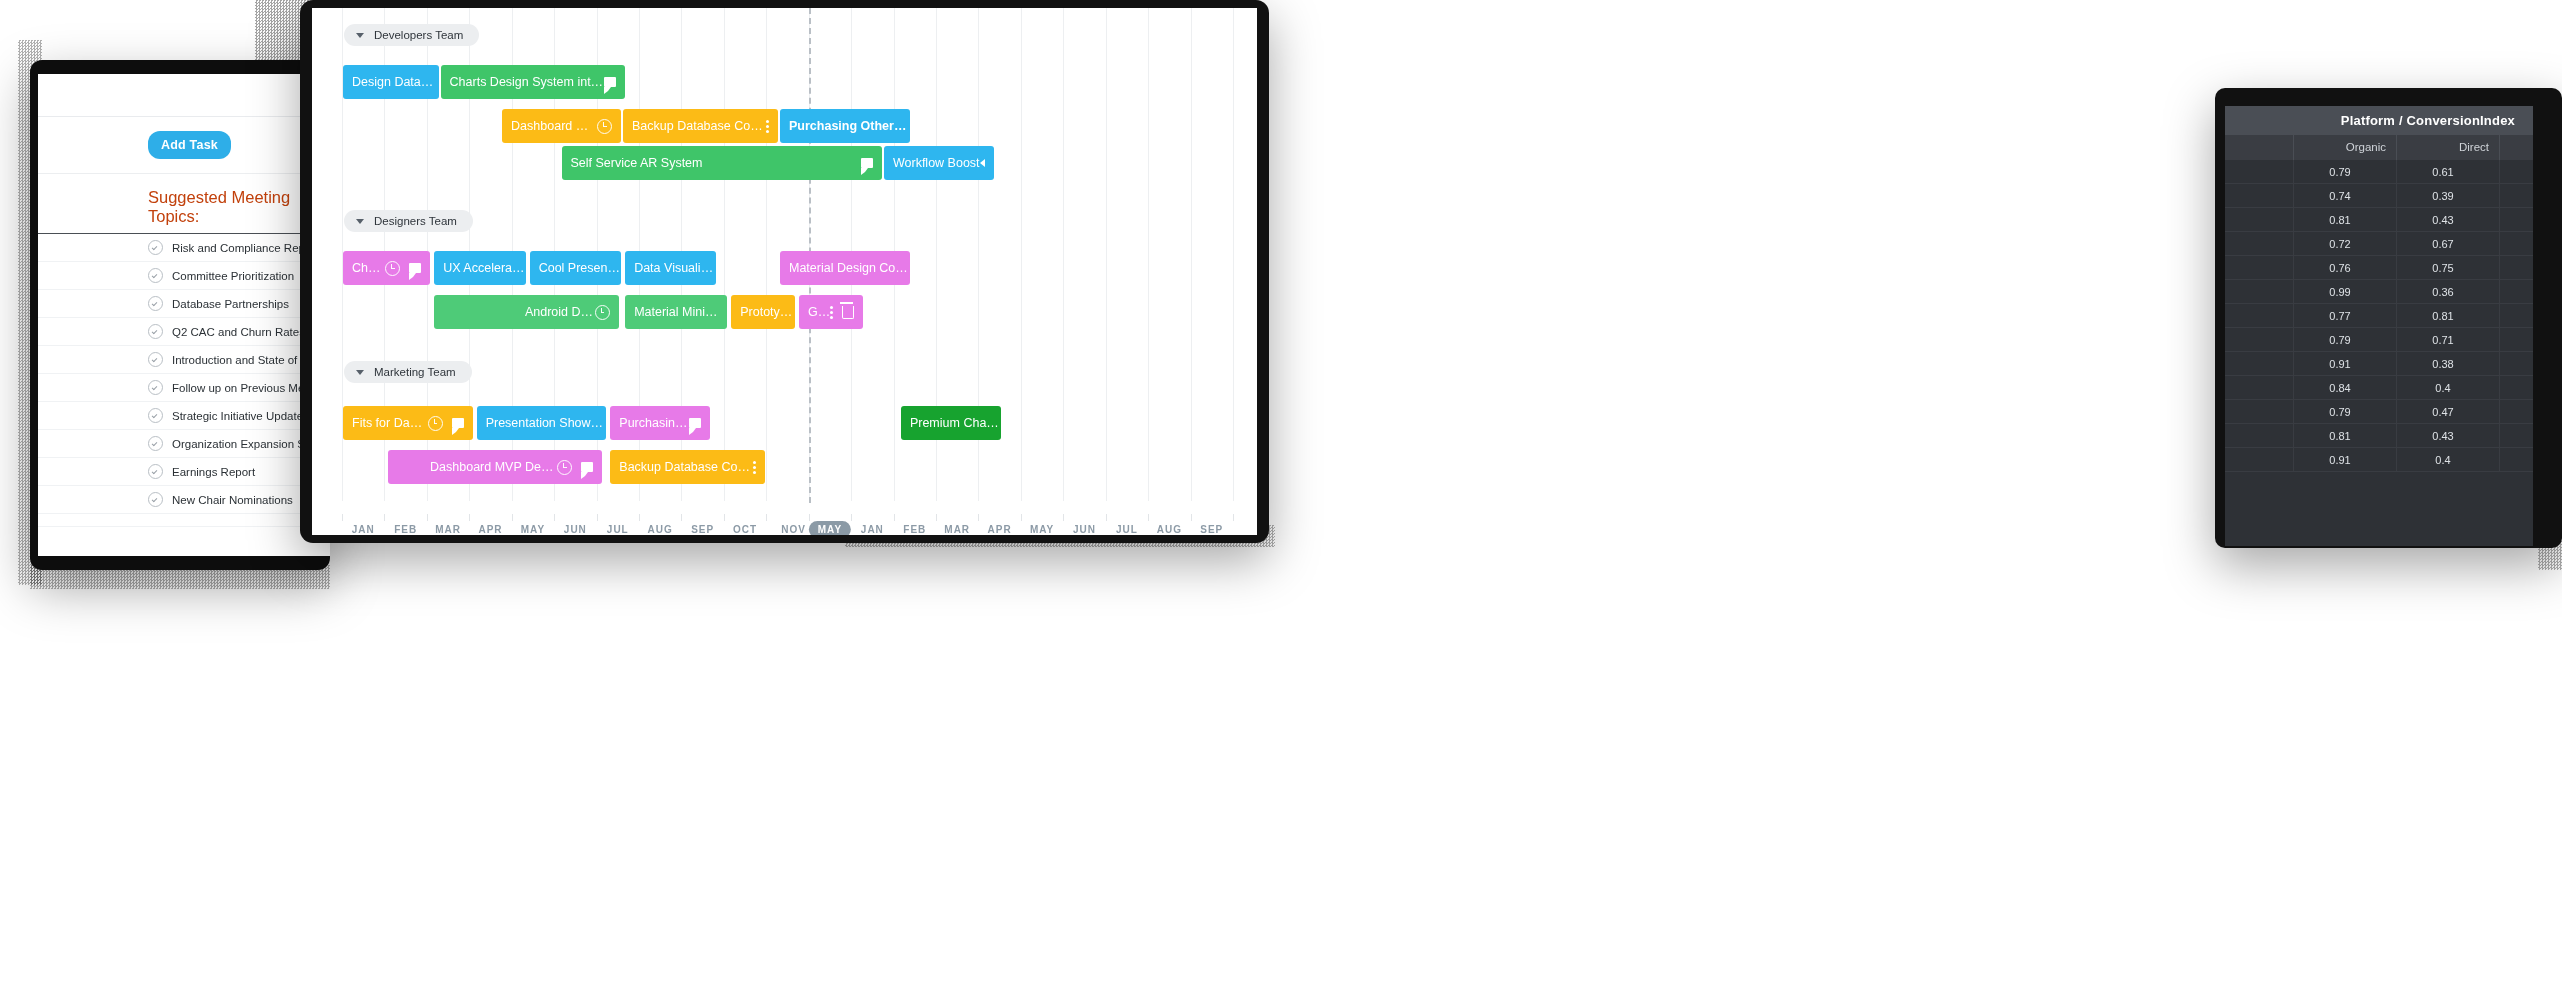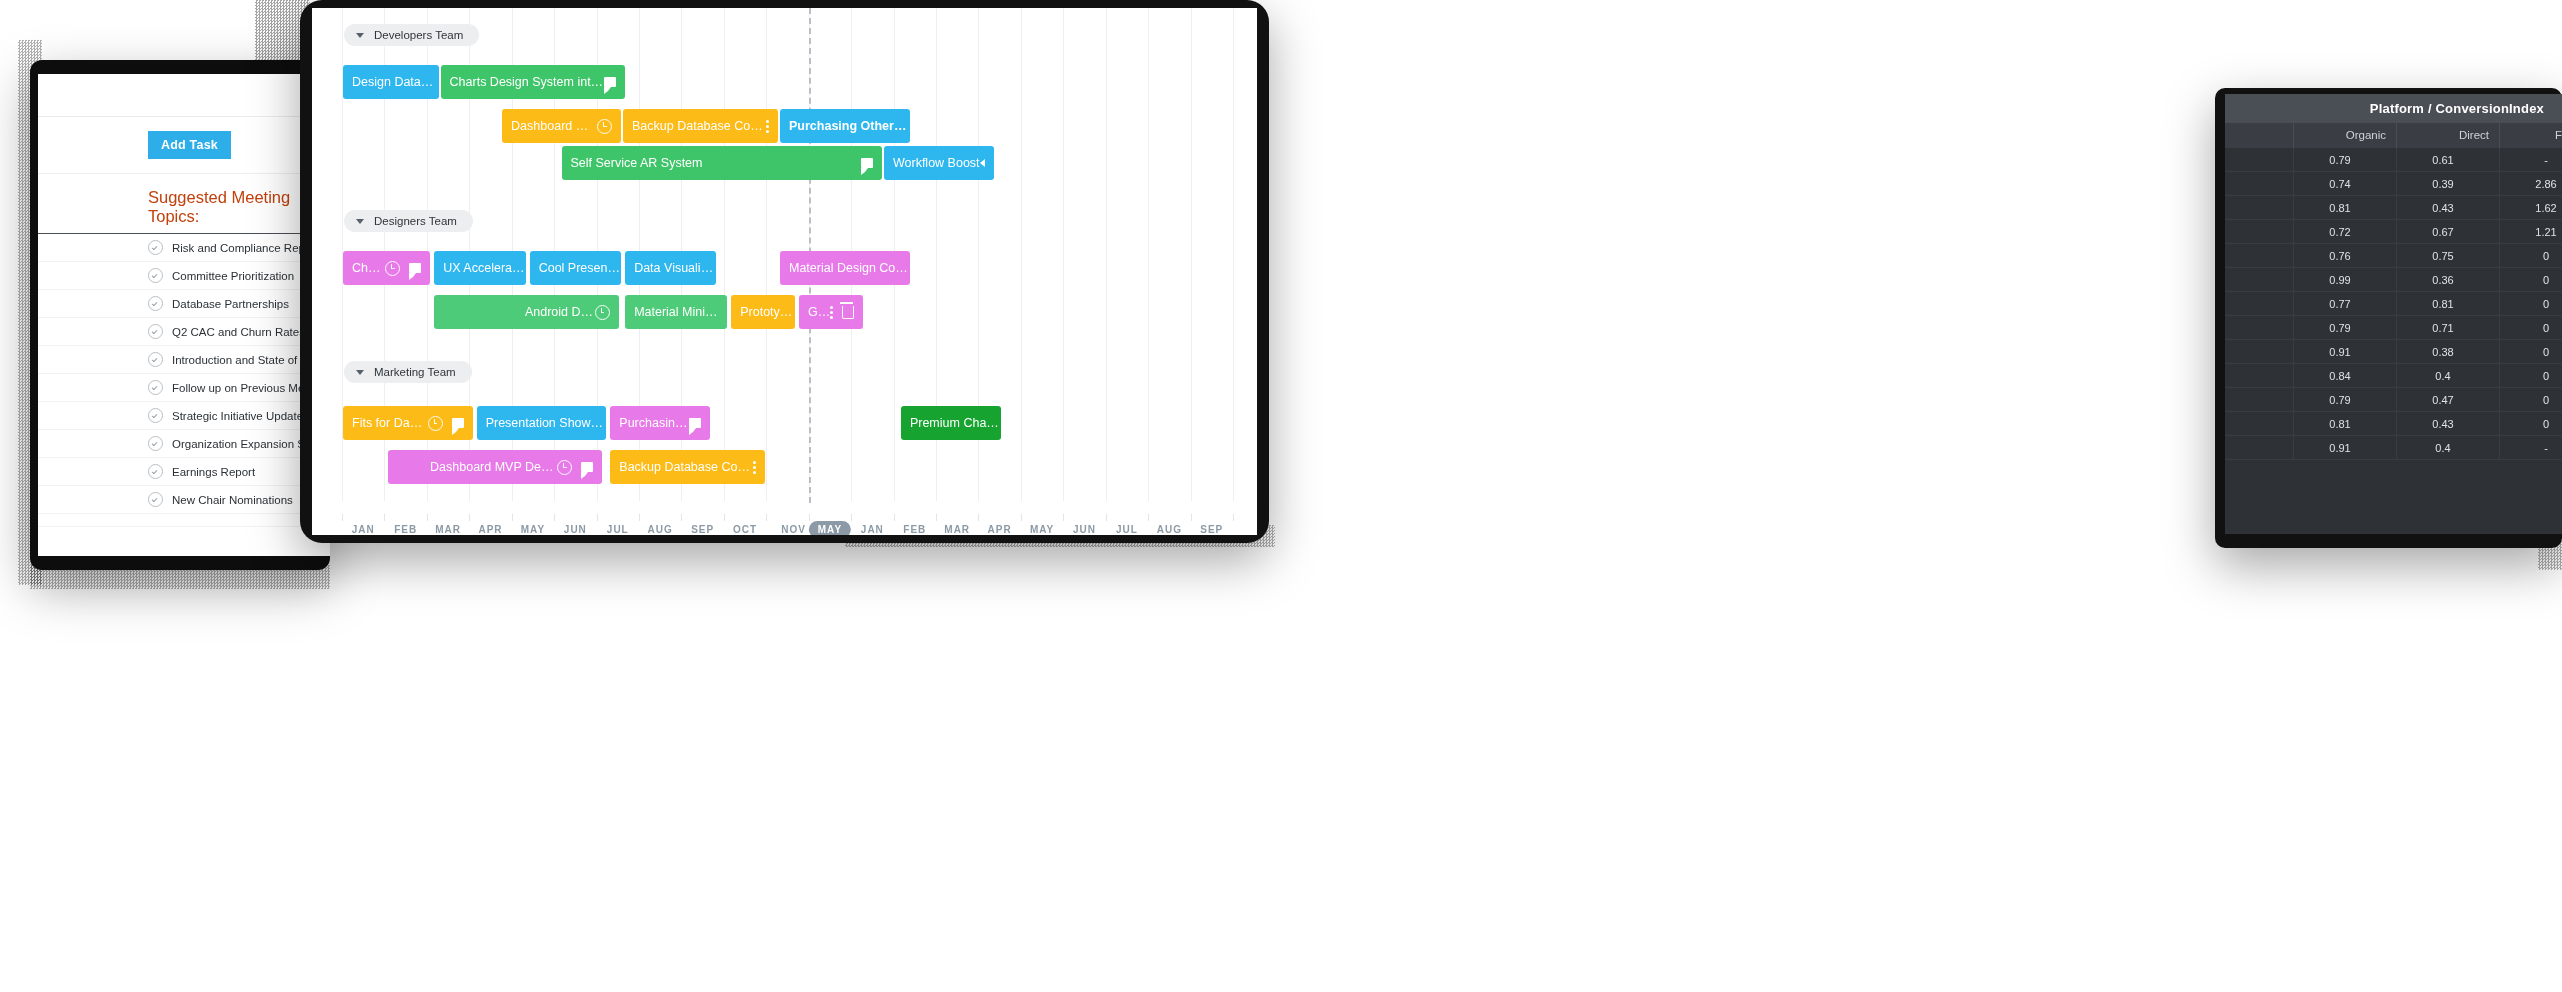--- a/index.html
+++ b/index.html
@@ -10,42 +10,42 @@
   .device{position:absolute;background:#0d0d0d;border-radius:14px;box-shadow:0 18px 50px rgba(0,0,0,.35);}
   .screen{position:absolute;overflow:hidden;background:#fff;}
 
   
   #left-device{left:30px;top:60px;width:300px;height:510px;border-radius:12px;}
   #left-screen{left:8px;top:14px;width:292px;height:482px;background:#fff;}
   .lp-topbar{height:42px;background:#fff;border-bottom:1px solid #e9ebee;}
   .lp-body{padding:0 0 0 0;}
   .addtask-wrap{padding:14px 0 14px 110px;border-bottom:1px solid #eceef0;background:#fff;}
   .addtask{display:inline-block;background:#2eaee8;color:#fff;font-size:12.5px;font-weight:bold;
-           padding:7px 13px;border-radius:0;letter-spacing:.2px;}
+           padding:7px 13px;border-radius:12px;letter-spacing:.2px;}
   .lp-section-title{font-size:16.5px;color:#c2410c;padding:14px 0 7px 110px;border-bottom:1px solid #4a4f55;
                     margin:0 0 0 0;font-weight:400;}
   .lp-row{display:flex;align-items:center;gap:9px;padding:6px 0 6px 110px;border-bottom:1px solid #f0f2f4;
           font-size:11.5px;color:#2b3136;white-space:nowrap;}
   .chk{flex:0 0 auto;width:13px;height:13px;border-radius:50%;border:1px solid #b9bfc5;position:relative;}
   .chk:after{content:"";position:absolute;left:3px;top:5.3px;width:4px;height:2px;border-left:1.3px solid #9aa1a8;
              border-bottom:1.3px solid #9aa1a8;transform:rotate(-45deg);}
 
   
   #right-device{left:2215px;top:88px;width:347px;height:460px;border-radius:10px;background:#111;}
-  #right-screen{left:10px;top:6px;width:337px;height:440px;background:#2e3136;}
+  #right-screen{left:10px;top:18px;width:308px;height:440px;background:#2e3136;}
   .dt-title{background:#4a4e55;color:#fff;font-size:13px;font-weight:bold;text-align:right;
             padding:7px 18px 7px 0;letter-spacing:.2px;}
   .dt-head{display:flex;background:#3a3d43;color:#cfd3d8;font-size:11.5px;}
   .dt-head div{padding:6px 10px 7px 0;text-align:right;border-right:1px solid #4a4e55;}
   .dt-row{display:flex;color:#dfe3e7;font-size:11px;border-bottom:1px solid #393c42;}
   .dt-row div{padding:5.5px 10px 5.5px 0;text-align:center;border-right:1px solid #393c42;}
   .c0{flex:0 0 58px;} .c1{flex:0 0 92px;} .c2{flex:0 0 92px;} .c3{flex:0 0 92px;}
 
   
-  #center-device{left:300px;top:0px;width:969px;height:543px;border-radius:22px;background:#111;}
+  #center-device{left:300px;top:0px;width:969px;height:543px;border-radius:13px;background:#111;}
   #center-screen{left:12px;top:8px;width:945px;height:527px;background:#fff;}
   #gantt{position:relative;width:945px;height:527px;background:#fff;overflow:hidden;}
   .grid{position:absolute;left:0;top:0;right:0;bottom:34px;}
   .gl{position:absolute;top:0;bottom:0;width:1px;background:#edeff1;}
   .today{position:absolute;top:0;bottom:32px;width:0;border-left:2px dashed #b9bfc5;}
 
   .team-pill{position:absolute;display:flex;align-items:center;gap:10px;background:#eceef0;border-radius:14px;
              padding:5px 16px 5px 12px;font-size:11.5px;color:#2f353b;}
   .caret{width:0;height:0;border-left:4.5px solid transparent;border-right:4.5px solid transparent;
          border-top:5px solid #57606a;}

